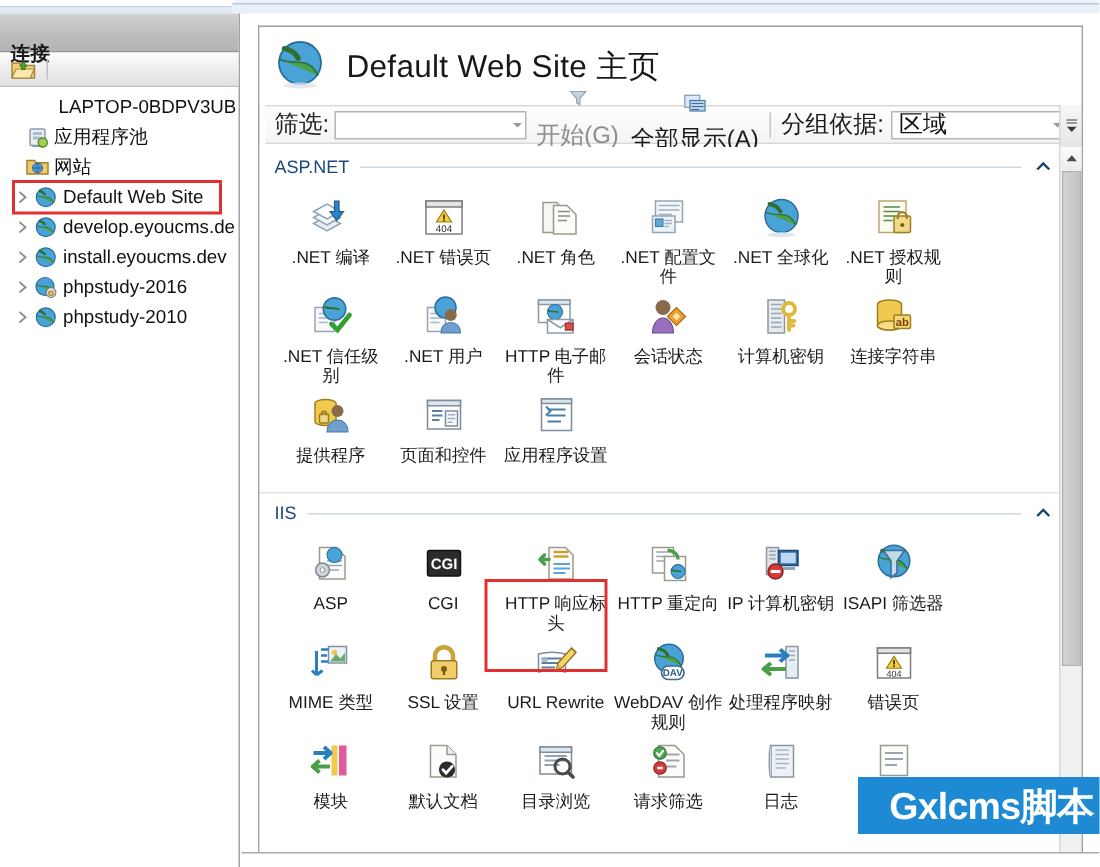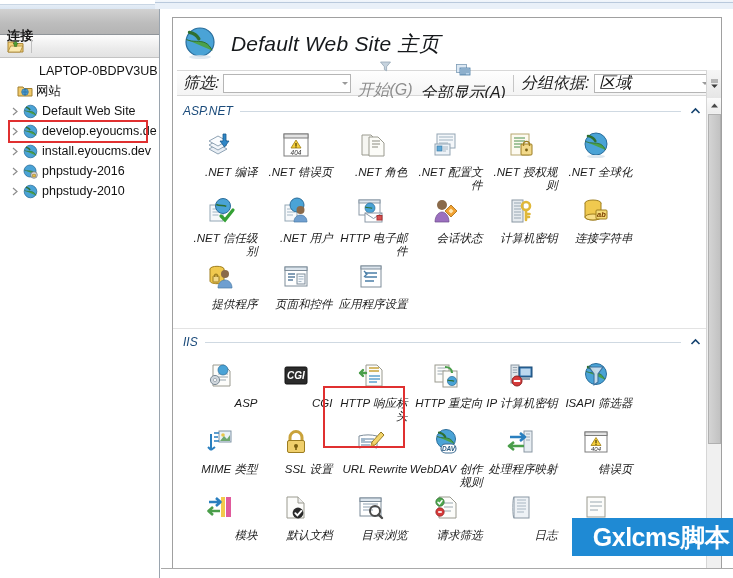--- a/index.html
+++ b/index.html
@@ -86,21 +86,20 @@
     position:absolute; left:161px; top:9px;
     width:572px; height:569px;
     background:#ffffff;
   }
   .main-inner {
     position:absolute; left:11px; top:8px; width:550px; height:561px;
     background:#fff;
     border:1px solid #a0a0a0;
     border-bottom:none;
     overflow:hidden;
-    font-style:italic;
   }
   .page-title-row {
     display:flex; align-items:center; height:52px; padding-left:10px;
     background:#fff;
   }
   .globe-big { width:36px; height:36px; flex:0 0 36px; margin-right:12px; }
   .page-title { font-size:21px; color:#16191c; font-weight:normal; letter-spacing:0.2px; }
 
   
   .filter-bar {
@@ -148,21 +147,21 @@
 
   .grid { display:flex; flex-wrap:wrap; padding:6px 0 0 10px; }
   .cell {
     width:75px; min-height:62px;
     display:flex; flex-direction:column; align-items:center;
     padding-top:2px; position:relative;
   }
   .cell .ic { width:34px; height:34px; display:flex; align-items:center; justify-content:center; }
   .cell .lb {
     margin-top:4px; font-size:11.5px; line-height:13px; color:#1b1b1b;
-    text-align:right; width:74px; word-break:break-all;
+    text-align:center; width:74px; word-break:break-all;
   }
 
   .section-body { border-bottom:1px solid #e3e3e3; padding-bottom:8px; }
 
   
   .vscroll {
     position:absolute; right:0; top:80px; width:15px; bottom:0;
     background:#f0f0f0; border-left:1px solid #d6d6d6;
   }
   .vscroll .up, .vscroll .dn {
@@ -222,20 +221,33 @@
     </div>
 
     <div class="tree">
 
       <div class="tree-row root depth0">
         <span class="twisty"></span>
         <span class="tico"></span>
         <span class="tlabel">LAPTOP-0BDPV3UB (LAPTO</span>
       </div>
 
+      <div class="tree-row depth1">
+        <span class="twisty"></span>
+        <span class="tico">
+          <svg width="16" height="15" viewBox="0 0 16 15">
+            <rect x="3" y="2" width="10" height="11" rx="1" fill="#e9eef3" stroke="#8c9aa8"></rect>
+            <rect x="5" y="4" width="6" height="2" fill="#a8bccd"></rect>
+            <rect x="5" y="7" width="6" height="2" fill="#a8bccd"></rect>
+            <path d="M4.5 13.5h7" stroke="#8c9aa8"></path>
+            <circle cx="11.5" cy="11" r="3" fill="#9fd05a" stroke="#5d8a25"></circle>
+          </svg>
+        </span>
+        <span class="tlabel">应用程序池</span>
+      </div>
 
       <div class="tree-row depth1">
         <span class="twisty"></span>
         <span class="tico">
           <svg width="16" height="15" viewBox="0 0 16 15">
             <path d="M1 3h5l1.3 1.5H15V12H1z" fill="#f0c96a" stroke="#a3802f"></path>
             <circle cx="8" cy="8" r="3.3" fill="#53a3d8" stroke="#2c6e9c" stroke-width="0.7"></circle>
             <path d="M4.8 8h6.4M8 4.8c1.3 1.8 1.3 4.6 0 6.4M8 4.8C6.7 6.6 6.7 9.4 8 11.2" stroke="#1d5c87" stroke-width="0.5" fill="none"></path>
           </svg>
         </span>
@@ -443,40 +455,40 @@
                   <rect x="6" y="15" width="5" height="5" fill="#5fa8d8" stroke="#3b7ba6" stroke-width="0.7"></rect>
                   <path d="M12 16h5M12 18h5M12 20h3" stroke="#9fb2c0" stroke-width="0.9"></path>
                 </svg>
               </span>
               <span class="lb">.NET 配置文件</span>
             </div>
 
             <div class="cell">
               <span class="ic">
                 <svg width="30" height="28" viewBox="0 0 30 28">
+                  <circle cx="15" cy="13" r="11" fill="#4aa3d6" stroke="#2a6d9b"></circle>
+                  <path d="M4.4 10.5c5.2 2.5 10.5.5 14.9 2.6 2.5 1.2 4.3 3.5 5.3 6" fill="#4ba14b" stroke="#2f6f2f" stroke-width="0.8"></path>
+                  <path d="M7 5c3.6.7 6 2.6 7.3 5" fill="none" stroke="#2f6f2f" stroke-width="2.6" stroke-linecap="round"></path>
+                  <ellipse cx="15" cy="25.5" rx="9" ry="1.6" fill="#dde7ee"></ellipse>
+                </svg>
+              </span>
+              <span class="lb">.NET 全球化</span>
+            </div>
+
+            <div class="cell">
+              <span class="ic">
+                <svg width="30" height="28" viewBox="0 0 30 28">
                   <rect x="5" y="3" width="18" height="21" fill="#fdfaf0" stroke="#b8a870"></rect>
                   <path d="M8 7h11M8 10h11M8 13h8M8 16h6" stroke="#4c8f4c" stroke-width="1.1"></path>
                   <rect x="15" y="13" width="11" height="11" rx="1" fill="#f2d98a" stroke="#9c7d21"></rect>
                   <path d="M17.5 15v-1.6a3 3 0 016 0V15" fill="none" stroke="#9c7d21" stroke-width="1.4"></path>
                   <circle cx="20.5" cy="19" r="1.4" fill="#7a5f10"></circle>
                 </svg>
               </span>
               <span class="lb">.NET 授权规则</span>
-            </div>
-
-            <div class="cell">
-              <span class="ic">
-                <svg width="30" height="28" viewBox="0 0 30 28">
-                  <circle cx="15" cy="13" r="11" fill="#4aa3d6" stroke="#2a6d9b"></circle>
-                  <path d="M4.4 10.5c5.2 2.5 10.5.5 14.9 2.6 2.5 1.2 4.3 3.5 5.3 6" fill="#4ba14b" stroke="#2f6f2f" stroke-width="0.8"></path>
-                  <path d="M7 5c3.6.7 6 2.6 7.3 5" fill="none" stroke="#2f6f2f" stroke-width="2.6" stroke-linecap="round"></path>
-                  <ellipse cx="15" cy="25.5" rx="9" ry="1.6" fill="#dde7ee"></ellipse>
-                </svg>
-              </span>
-              <span class="lb">.NET 全球化</span>
             </div>
 
             <div class="cell">
               <span class="ic">
                 <svg width="30" height="28" viewBox="0 0 30 28">
                   <rect x="4" y="8" width="13" height="16" fill="#f7f9fb" stroke="#94a7b6"></rect>
                   <path d="M6.5 12h8M6.5 15h8M6.5 18h6" stroke="#a3b6c4" stroke-width="1"></path>
                   <circle cx="17" cy="9" r="7.5" fill="#4aa3d6" stroke="#2a6d9b"></circle>
                   <path d="M10.3 7.5c3.5 1.7 7 .4 10 1.8" fill="none" stroke="#2f6f2f" stroke-width="1.4"></path>
                   <path d="M15 19l4 4 8-10" fill="none" stroke="#34a034" stroke-width="3.2" stroke-linecap="round"></path>

